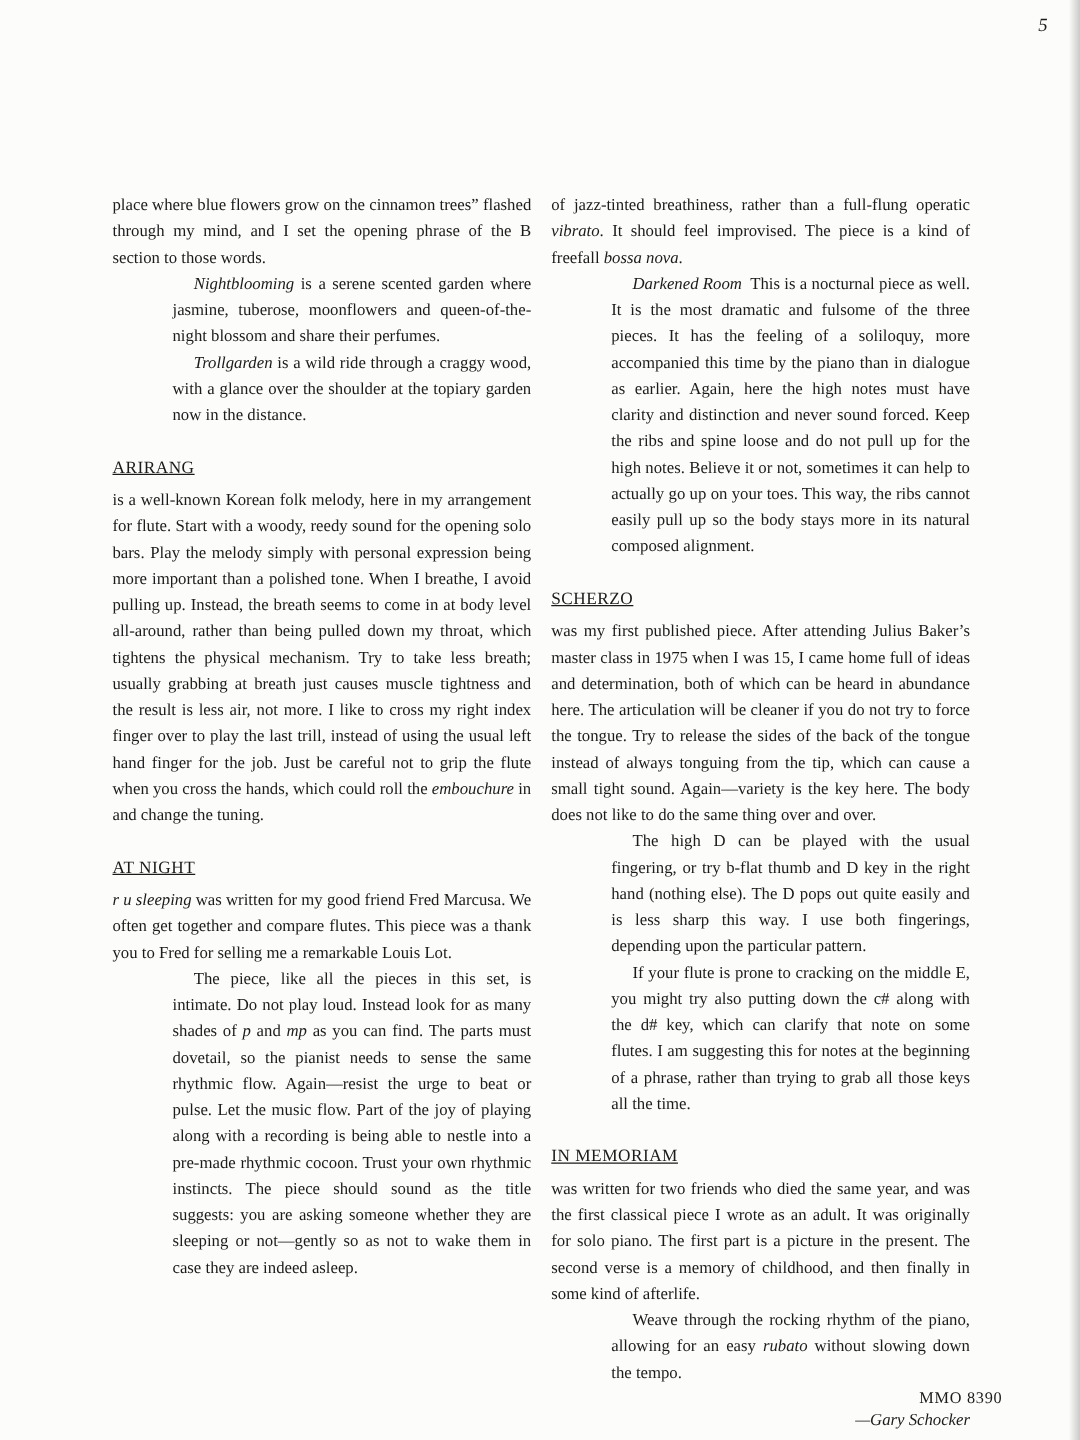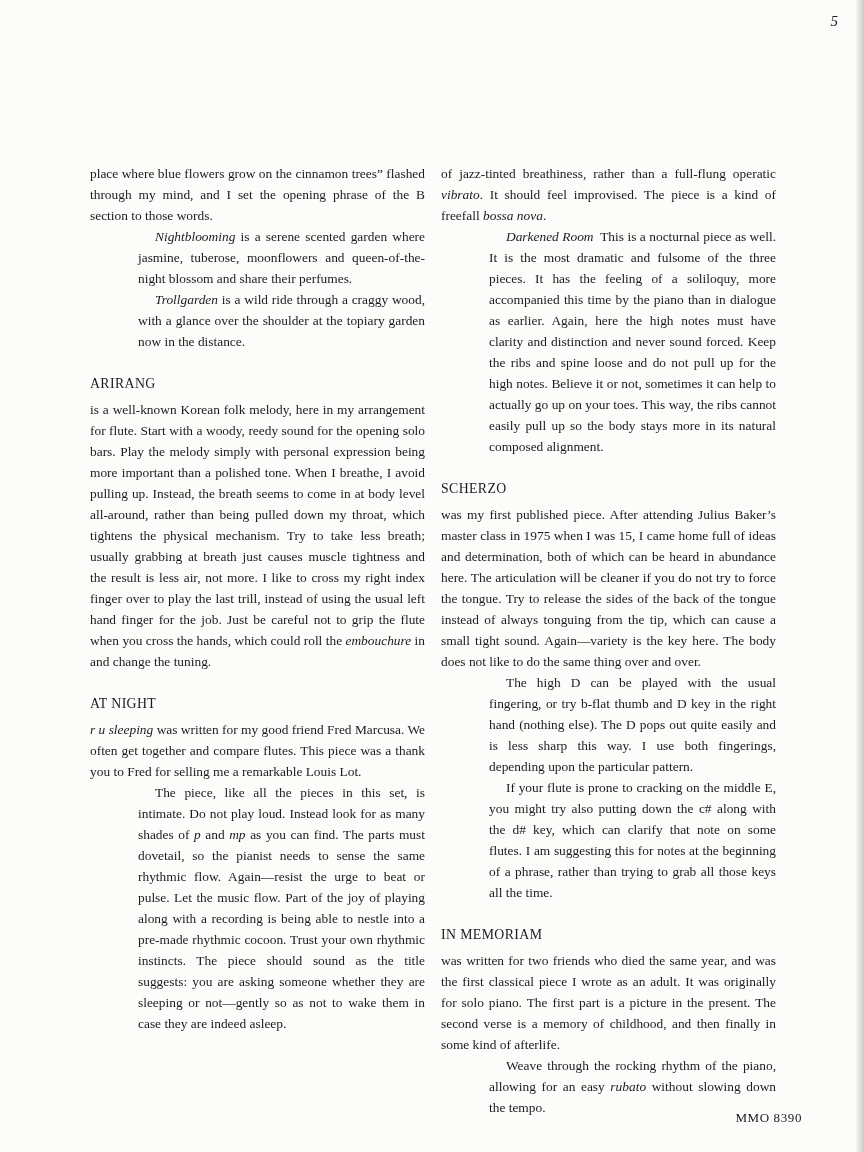--- a/index.html
+++ b/index.html
@@ -22,40 +22,41 @@
   .page-number {
     position: absolute;
     top: 13px;
     right: 26px;
     font-style: italic;
     font-size: 15px;
   }
   .content {
     position: absolute;
     left: 90px;
-    top: 163px;
+    top: 153px;
     width: 686px;
     display: flex;
     gap: 16px;
   }
   .col {
     width: 335px;
     text-align: justify;
     font-size: 13.4px;
     line-height: 21px;
     hyphens: auto;
   }
   .col p { margin: 0; }
   .col p.indent { text-indent: 17px; margin-left: 48px; }
   .col h2.heading {
     font-size: 13.8px;
     font-weight: normal;
     letter-spacing: 0.4px;
     margin: 21px 0 5px 0;
     text-align: left;
+    text-decoration: underline;
   }
   .col p.signature {
     text-align: right;
     font-style: italic;
     margin-top: 17px;
     text-indent: 0;
   }
   .footer-code {
     position: absolute;
     right: 62px;
@@ -84,18 +85,19 @@
   <div class="col">
       <p class=""><span>of jazz-tinted breathiness, rather than a full-flung operatic </span><i>vibrato</i><span>. It should feel improvised. The piece is a kind of freefall </span><i>bossa nova</i><span>.</span></p>
       <p class="indent"><i>Darkened Room</i><span> This is a nocturnal piece as well. It is the most dramatic and fulsome of the three pieces. It has the feeling of a soliloquy, more accompanied this time by the piano than in dialogue as earlier. Again, here the high notes must have clarity and distinction and never sound forced. Keep the ribs and spine loose and do not pull up for the high notes. Believe it or not, sometimes it can help to actually go up on your toes. This way, the ribs cannot easily pull up so the body stays more in its natural composed alignment.</span></p>
       <h2 class="heading">SCHERZO</h2>
       <p class=""><span>was my first published piece. After attending Julius Baker’s master class in 1975 when I was 15, I came home full of ideas and determination, both of which can be heard in abundance here. The articulation will be cleaner if you do not try to force the tongue. Try to release the sides of the back of the tongue instead of always tonguing from the tip, which can cause a small tight sound. Again—variety is the key here. The body does not like to do the same thing over and over.</span></p>
       <p class="indent"><span>The high D can be played with the usual fingering, or try b-flat thumb and D key in the right hand (nothing else). The D pops out quite easily and is less sharp this way. I use both fingerings, depending upon the particular pattern.</span></p>
       <p class="indent"><span>If your flute is prone to cracking on the middle E, you might try also putting down the c# along with the d# key, which can clarify that note on some flutes. I am suggesting this for notes at the beginning of a phrase, rather than trying to grab all those keys all the time.</span></p>
       <h2 class="heading">IN MEMORIAM</h2>
       <p class=""><span>was written for two friends who died the same year, and was the first classical piece I wrote as an adult. It was originally for solo piano. The first part is a picture in the present. The second verse is a memory of childhood, and then finally in some kind of afterlife.</span></p>
       <p class="indent"><span>Weave through the rocking rhythm of the piano, allowing for an easy </span><i>rubato</i><span> without slowing down the tempo.</span></p>
+      <p class="signature">—Gary Schocker</p>
     </div>
 </div>
 
 <div class="footer-code">MMO 8390</div>
 
 <div class="edge-shadow"></div>
 
 </body></html>

